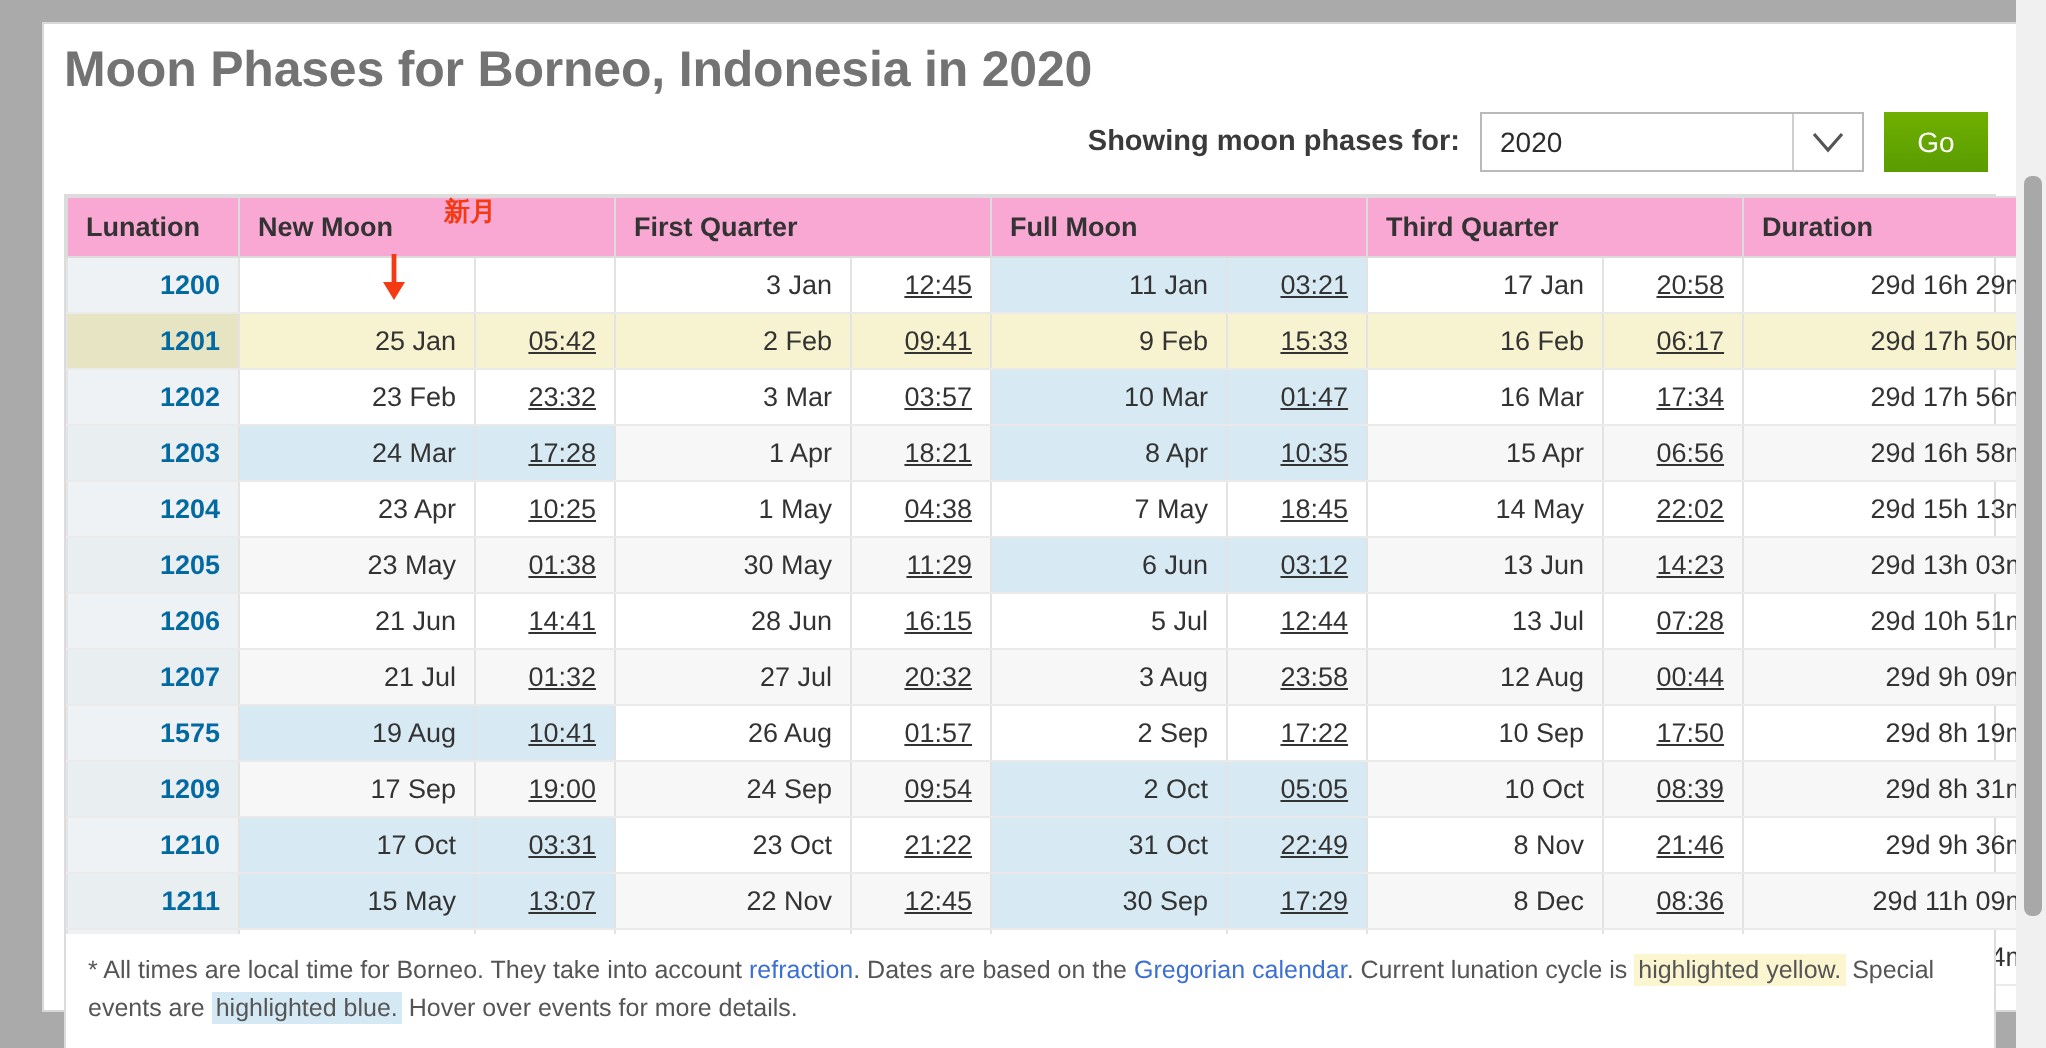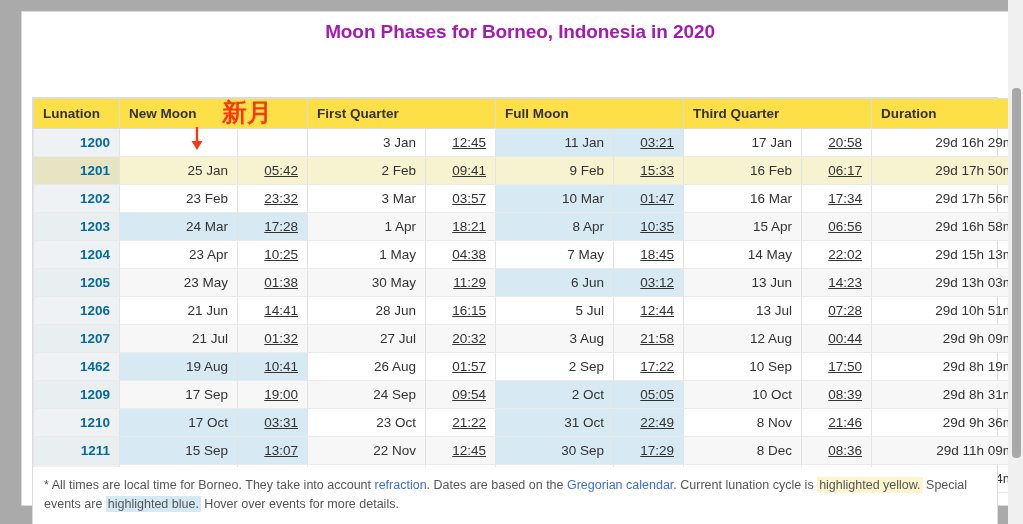--- a/index.html
+++ b/index.html
@@ -11,27 +11,26 @@
   }
   .page-card{
     position:absolute;
     left:22px; top:12px;
     width:986px; height:493px;
     background:#ffffff;
     box-sizing:border-box;
     box-shadow:0 0 0 1px #d8d8d8;
   }
   .page-title{
-    font-size:19px;
+    font-size:25px;
     font-weight:bold;
-    color:#a21caf;
+    color:#737373;
     padding:9px 0 0 10px;
     letter-spacing:-0.1px;
     white-space:nowrap;
-    text-align:center;
   }
   
   .selector-row{
     position:absolute;
     right:14px; top:44px;
     display:flex;
     align-items:center;
     gap:10px;
   }
   .selector-label{
@@ -90,21 +89,21 @@
     width:100%;
     table-layout:fixed;
     font-size:13.5px;
     color:#333;
   }
   table.moon col.c-lun{width:86px;}
   table.moon col.c-d{width:118px;}
   table.moon col.c-t{width:70px;}
   table.moon col.c-dur{width:152px;}
   table.moon th{
-    background:#fde047;
+    background:#f9a8d4;
     font-size:13.5px;
     font-weight:bold;
     color:#333;
     text-align:left;
     padding:6px 9px;
     border:1px solid #dcdcdc;
     height:17px;
     white-space:nowrap;
   }
   table.moon td{
@@ -143,21 +142,21 @@
     line-height:19px;
     color:#555;
   }
   .footnote a{color:#3b6fd4;text-decoration:none;}
   .hl-yellow{background:#fbf5d0;padding:1px 2px;}
   .hl-blue{background:#d5e9f5;padding:1px 2px;}
   
   .jp-annot{
     position:absolute;
     left:200px; top:88px;
-    font-size:25px;
+    font-size:13px;
     font-weight:bold;
     color:#f43a12;
     font-family:"DejaVu Sans", sans-serif;
     line-height:1;
     pointer-events:none;
   }
   .red-arrow{
     position:absolute;
     left:167px; top:114px;
     width:16px;height:26px;
@@ -178,20 +177,33 @@
     border-radius:4px;
   }
 </style>
 </head>
 <body>
 
 <div class="page-card">
 
   <div class="page-title">Moon Phases for Borneo, Indonesia in 2020</div>
 
+  <div class="selector-row">
+    <span class="selector-label">Showing moon phases for:</span>
+    <div class="select-wrap">
+      <span class="select-value">2020</span>
+      <span class="select-divider"></span>
+      <span class="select-chevron">
+        <svg width="16" height="11" viewBox="0 0 16 11">
+            <path d="M1 1 L8 9 L15 1" stroke="#555" stroke-width="1.6" fill="none"></path>
+          </svg>
+      </span>
+    </div>
+    <button class="go-button">Go</button>
+  </div>
 
   <div class="table-wrap">
     <table class="moon">
       <colgroup>
         <col class="c-lun">
           <col class="c-d">
           <col class="c-t">
         <col class="c-d">
           <col class="c-t">
         <col class="c-d">
@@ -295,27 +307,27 @@
             <td class="nb-r">07:28</td>
             <td>29d 10h 51m</td>
           </tr>
           <tr class=" alt">
             <td class="lun">1207</td>
             <td class="nb-l">21 Jul</td>
             <td class="nb-r">01:32</td>
             <td class="nb-l">27 Jul</td>
             <td class="nb-r">20:32</td>
             <td class="nb-l">3 Aug</td>
-            <td class="nb-r">21:58</td>
+            <td class="nb-r">23:58</td>
             <td class="nb-l">12 Aug</td>
             <td class="nb-r">00:44</td>
             <td>29d 9h 09m</td>
           </tr>
           <tr>
-            <td class="lun">1462</td>
+            <td class="lun">1575</td>
             <td class="nb-l hl">19 Aug</td>
             <td class="nb-r hl">10:41</td>
             <td class="nb-l">26 Aug</td>
             <td class="nb-r">01:57</td>
             <td class="nb-l">2 Sep</td>
             <td class="nb-r">17:22</td>
             <td class="nb-l">10 Sep</td>
             <td class="nb-r">17:50</td>
             <td>29d 8h 19m</td>
           </tr>
@@ -338,21 +350,21 @@
             <td class="nb-l">23 Oct</td>
             <td class="nb-r">21:22</td>
             <td class="nb-l hl">31 Oct</td>
             <td class="nb-r hl">22:49</td>
             <td class="nb-l">8 Nov</td>
             <td class="nb-r">21:46</td>
             <td>29d 9h 36m</td>
           </tr>
           <tr class=" alt">
             <td class="lun">1211</td>
-            <td class="nb-l hl">15 Sep</td>
+            <td class="nb-l hl">15 May</td>
             <td class="nb-r hl">13:07</td>
             <td class="nb-l">22 Nov</td>
             <td class="nb-r">12:45</td>
             <td class="nb-l hl">30 Sep</td>
             <td class="nb-r hl">17:29</td>
             <td class="nb-l">8 Dec</td>
             <td class="nb-r">08:36</td>
             <td>29d 11h 09m</td>
           </tr>
           <tr>

